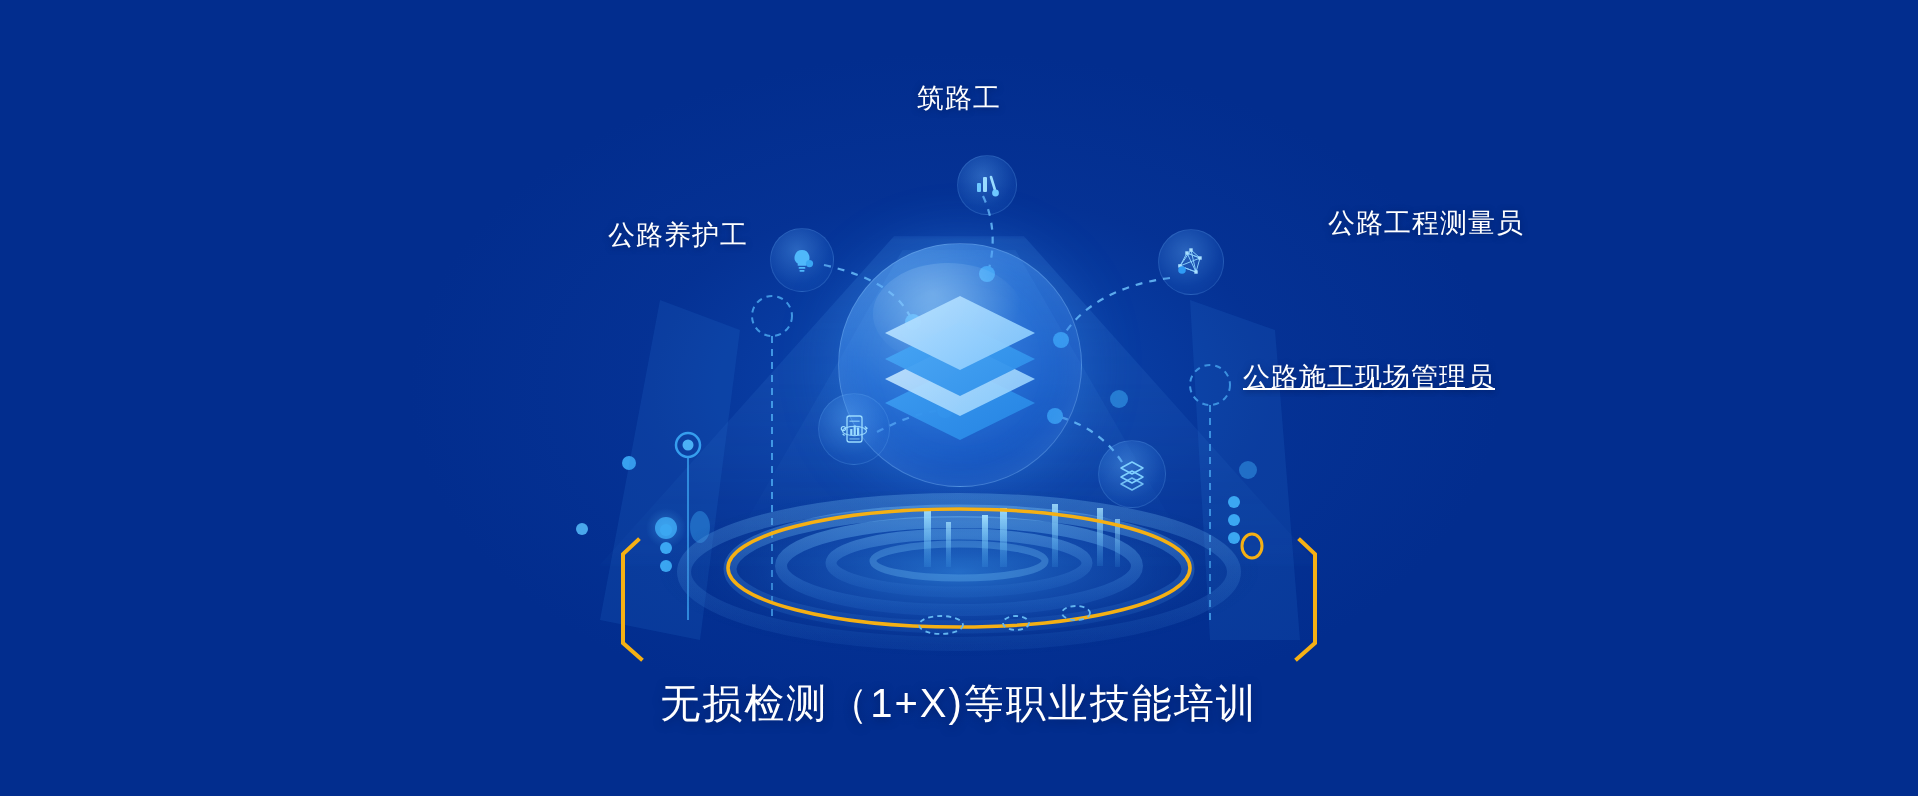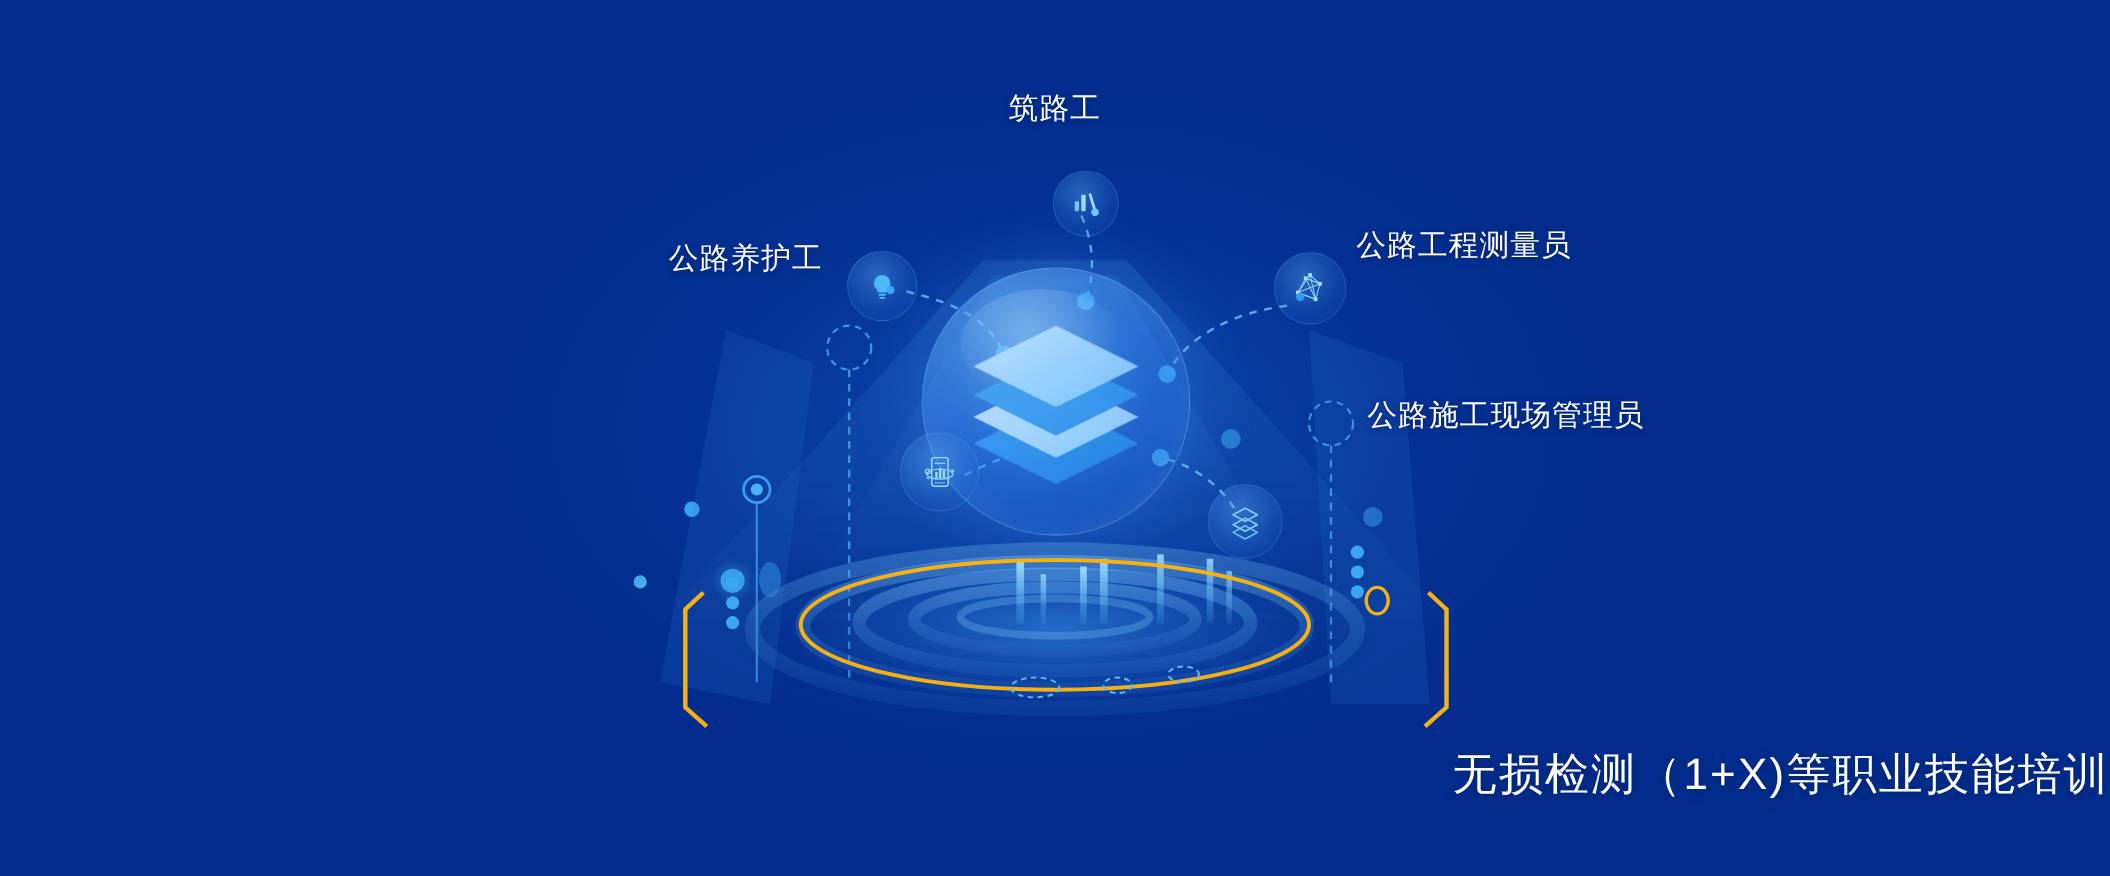--- a/index.html
+++ b/index.html
@@ -105,21 +105,21 @@
     letter-spacing:1px;
     white-space:nowrap;
     text-shadow:0 1px 6px rgba(0,20,70,.55);
   }
   .label.r{text-align:left;}
   .label.l{text-align:right;}
 
   
   .title{
     position:absolute;left:0;right:0;top:676px;
-    text-align:right;
+    text-align:center;
     color:#ffffff;
     font-size:40px;
     letter-spacing:2px;
     text-shadow:0 2px 10px rgba(0,20,70,.5);
   }
 </style>
 </head>
 <body>
 
 <div id="stage">
@@ -282,23 +282,23 @@
         <path d="M17 21 L28 27 L17 33 L6 27 Z" opacity=".85"></path>
       </g>
     </svg>
   </div>
 
   <div class="label" style="left:0;right:0;top:80px;text-align:center;">筑路工</div>
 
   <div class="label l" style="right:1170px;top:205px;margin-top:12px;">公路养护工</div>
 
 
-  <div class="label r" style="left:1233px;top:205px;">公路工程测量员</div>
-
-  <div class="label r" style="left:1243px;top:359px;">公路施工现场管理员</div>
+  <div class="label r" style="left:1328px;top:205px;">公路工程测量员</div>
+
+  <div class="label r" style="left:1243px;top:359px;text-decoration:underline;">公路施工现场管理员</div>
 
   <svg class="svg-layer" viewBox="0 0 1918 796">
     <defs>
       <radialGradient id="discGlow" cx="50%" cy="50%" r="50%">
         <stop offset="0%" stop-color="#3d9cf0" stop-opacity=".55"></stop>
         <stop offset="55%" stop-color="#1f62c0" stop-opacity=".35"></stop>
         <stop offset="100%" stop-color="#0a347f" stop-opacity="0"></stop>
       </radialGradient>
       <linearGradient id="ringA" x1="0" y1="0" x2="0" y2="1">
         <stop offset="0%" stop-color="#6fb9f4" stop-opacity=".75"></stop>

